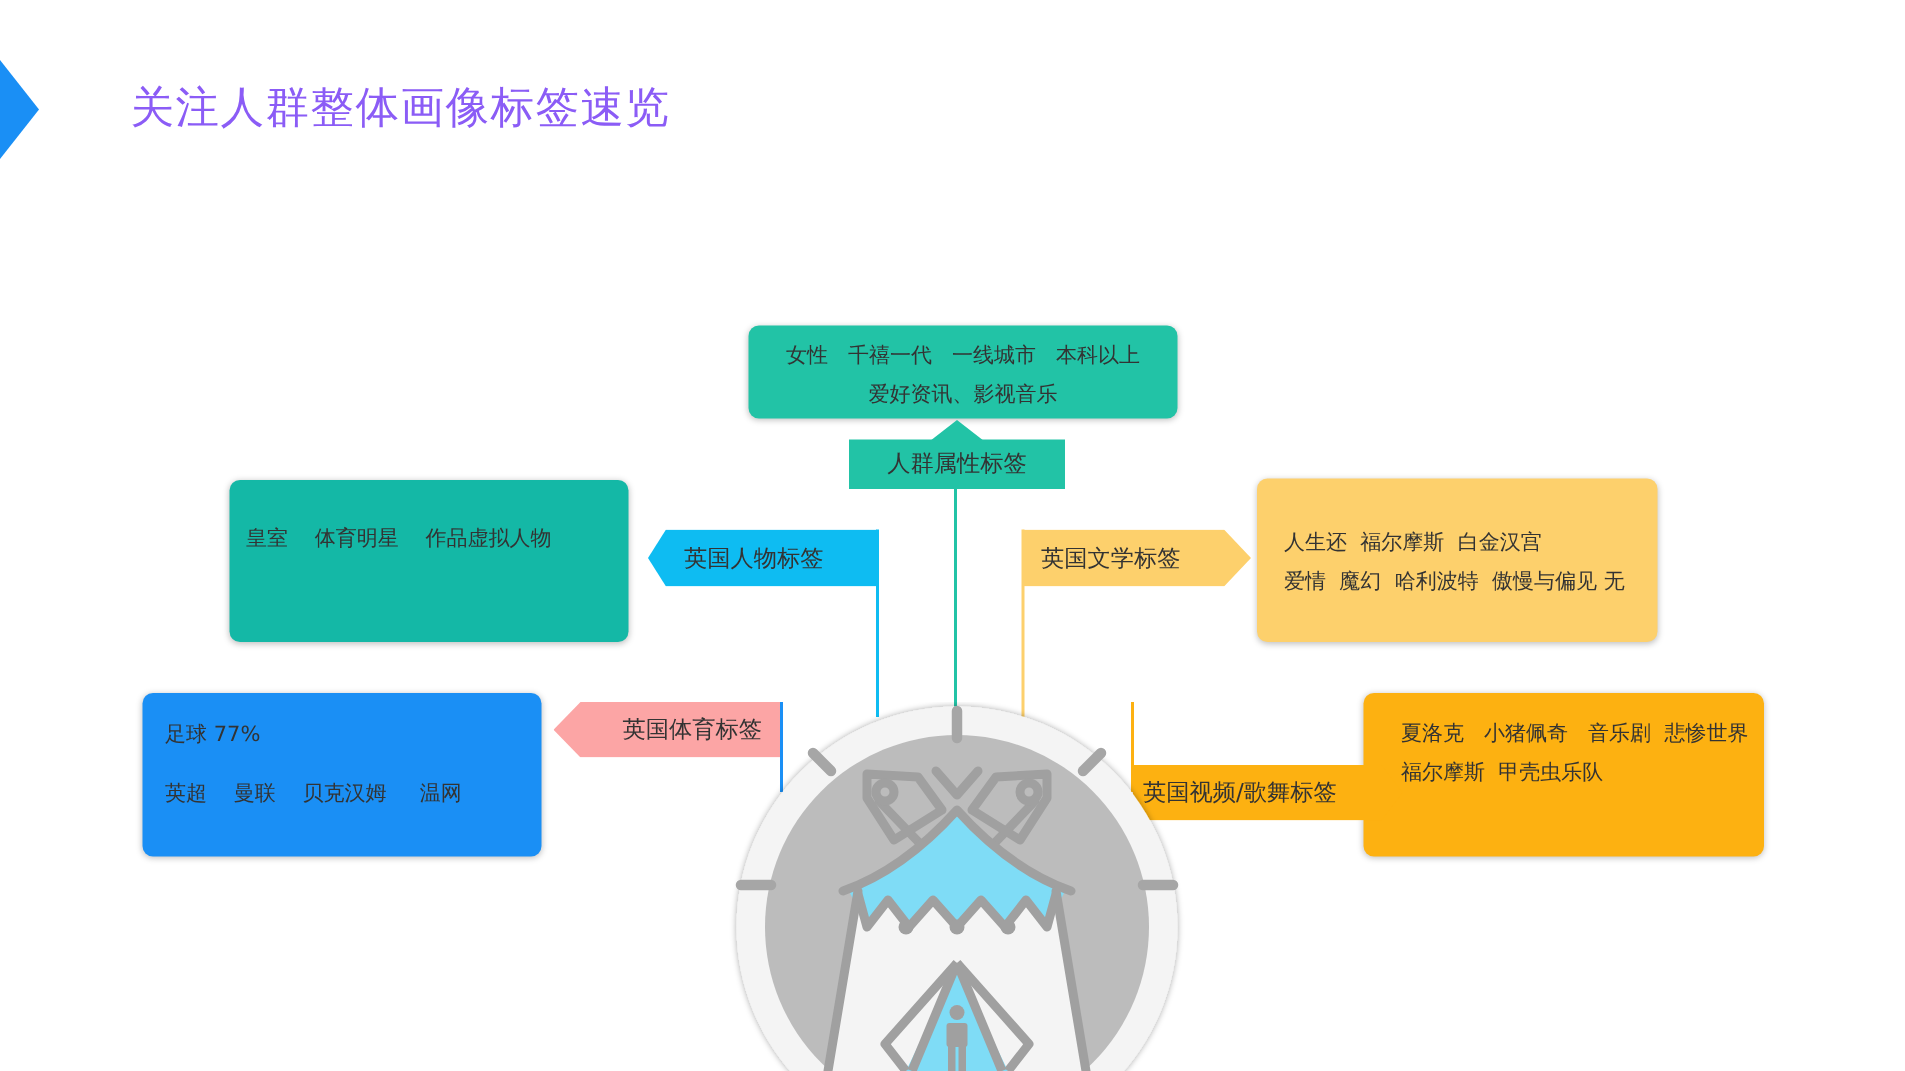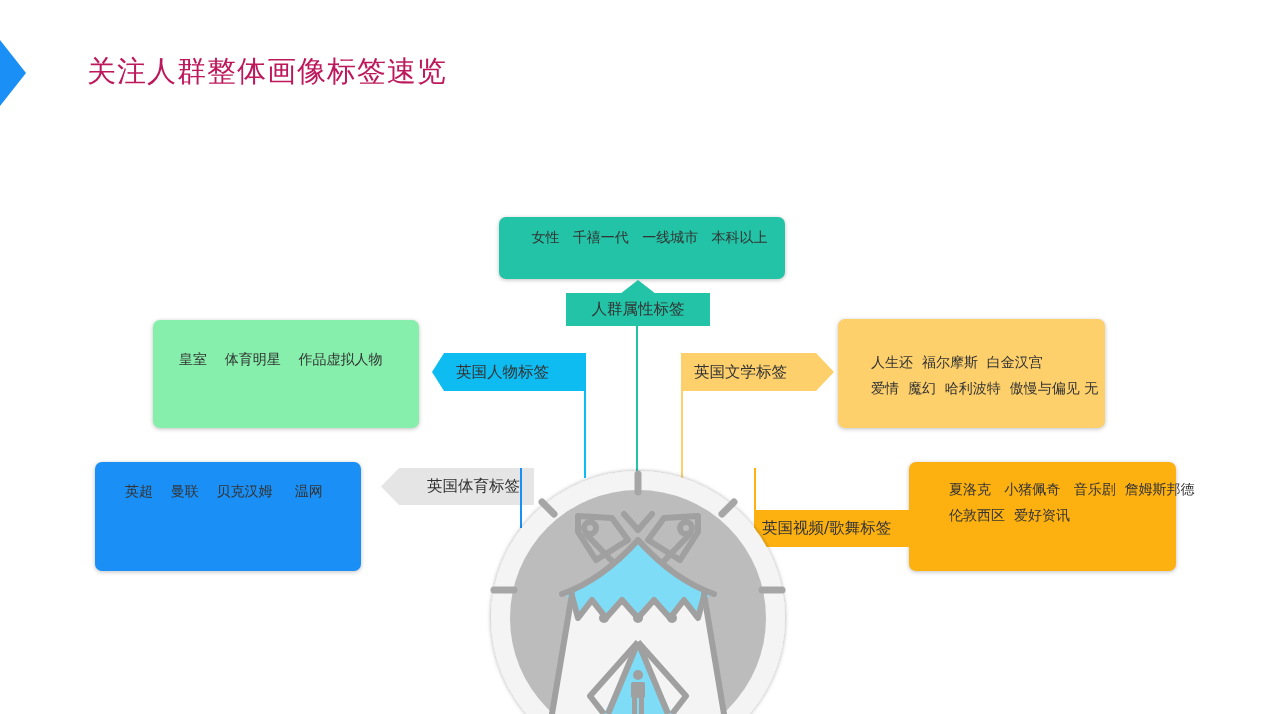--- a/index.html
+++ b/index.html
@@ -9,49 +9,49 @@
     font-family: "DejaVu Sans", "Liberation Sans", sans-serif;
     color: #333333;
   }
   .abs { position: absolute; }
   .corner-arrow {
     left: 0; top: 40px; width: 26px; height: 66px;
     background: #1a8ff5;
     clip-path: polygon(0 0, 100% 50%, 0 100%);
   }
   .page-title {
-    left: 87px; top: 52px; font-size: 29px; color: #be185d; letter-spacing: 1px;
+    left: 87px; top: 52px; font-size: 29px; color: #8b5cf6; letter-spacing: 1px;
     white-space: nowrap;
   }
   .box {
     position: absolute; border-radius: 7px; box-shadow: 0 1px 4px rgba(0,0,0,0.25);
     font-size: 14px; color: #333; box-sizing: border-box;
   }
-  .box .line { white-space: pre; line-height: 26px; margin-left: 15px; }
+  .box .line { white-space: pre; line-height: 26px; }
   .tag {
     position: absolute; font-size: 15.5px; color: #333; white-space: nowrap;
     display: flex; align-items: center; box-sizing: border-box;
   }
   .vline { position: absolute; width: 2px; }
 
   
   .box-attr { left: 499px; top: 217px; width: 286px; height: 62px; background: #22c3a6; text-align: center; padding-top: 7px; }
   .tag-attr { left: 566px; top: 293px; width: 144px; height: 33px; background: #22c3a6; justify-content: center; }
   .tag-attr-notch { left: 620px; top: 280px; width: 36px; height: 14px; background: #22c3a6; clip-path: polygon(50% 0, 100% 100%, 0 100%); }
   .vline-attr { left: 636px; top: 326px; height: 148px; background: #22c3a6; }
 
   
-  .box-people { left: 153px; top: 320px; width: 266px; height: 108px; background: #86efac; padding: 26px 0 0 11px; }
+  .box-people { left: 153px; top: 320px; width: 266px; height: 108px; background: #14b8a6; padding: 26px 0 0 11px; }
   .tag-people { left: 432px; top: 353px; width: 153px; height: 38px; background: #0ebcf2; padding-left: 24px; clip-path: polygon(12px 0, 100% 0, 100% 100%, 12px 100%, 0 50%); }
   .vline-people { left: 584px; top: 353px; height: 125px; background: #0ebcf2; }
 
   
   .box-sport { left: 95px; top: 462px; width: 266px; height: 109px; background: #1a8ff5; padding: 16px 0 0 15px; }
   .box-sport .line1 { line-height: 24px; margin-bottom: 14px; }
-  .tag-sport { left: 381px; top: 468px; width: 153px; height: 37px; background: #e5e5e5; padding-left: 46px; clip-path: polygon(18px 0, 100% 0, 100% 100%, 18px 100%, 0 50%); }
+  .tag-sport { left: 369px; top: 468px; width: 153px; height: 37px; background: #fca5a5; padding-left: 46px; clip-path: polygon(18px 0, 100% 0, 100% 100%, 18px 100%, 0 50%); }
   .vline-sport { left: 520px; top: 468px; height: 60px; background: #1a8ff5; }
 
   
   .box-lit { left: 838px; top: 319px; width: 267px; height: 109px; background: #fdd06c; padding: 30px 0 0 18px; }
   .tag-lit { left: 682px; top: 353px; width: 152px; height: 38px; background: #fdd06c; padding-left: 12px; clip-path: polygon(0 0, calc(100% - 18px) 0, 100% 50%, calc(100% - 18px) 100%, 0 100%); }
   .vline-lit { left: 681px; top: 353px; height: 125px; background: #fdd06c; }
 
   
   .box-video { left: 909px; top: 462px; width: 267px; height: 109px; background: #fdb111; padding: 14px 0 0 25px; }
   .tag-video { left: 755px; top: 468px; width: 180px; height: 37px; background: #fdb111; padding-left: 7px; clip-path: polygon(0 0, calc(100% - 14px) 0, 100% 50%, calc(100% - 14px) 100%, 0 100%); margin-top: 42px; }
@@ -60,47 +60,49 @@
   .tent { left: 486px; top: 468px; width: 304px; height: 246px; }
 </style>
 </head>
 <body>
 
 <div class="abs corner-arrow"></div>
 <div class="abs page-title">关注人群整体画像标签速览</div>
 
 <div class="box box-attr">
   <div class="line">女性   千禧一代   一线城市   本科以上</div>
+  <div class="line">爱好资讯、影视音乐</div>
 </div>
 <div class="abs tag-attr-notch"></div>
 <div class="tag tag-attr">人群属性标签</div>
 <div class="vline vline-attr"></div>
 
 <div class="box box-people">
   <div class="line">皇室    体育明星    作品虚拟人物</div>
 </div>
 <div class="tag tag-people">英国人物标签</div>
 <div class="vline vline-people"></div>
 
 <div class="box box-sport">
+  <div class="line line1">足球 77%</div>
   <div class="line">英超    曼联    贝克汉姆     温网</div>
 </div>
 <div class="tag tag-sport">英国体育标签</div>
 <div class="vline vline-sport"></div>
 
 <div class="box box-lit">
   <div class="line">人生还  福尔摩斯  白金汉宫</div>
   <div class="line">爱情  魔幻  哈利波特  傲慢与偏见 无</div>
 </div>
 <div class="tag tag-lit">英国文学标签</div>
 <div class="vline vline-lit"></div>
 
 <div class="box box-video">
-  <div class="line">夏洛克   小猪佩奇   音乐剧  詹姆斯邦德</div>
-  <div class="line">伦敦西区  爱好资讯</div>
+  <div class="line">夏洛克   小猪佩奇   音乐剧  悲惨世界</div>
+  <div class="line">福尔摩斯  甲壳虫乐队</div>
 </div>
 <div class="tag tag-video">英国视频/歌舞标签</div>
 <div class="vline vline-video"></div>
 
 <svg class="abs tent" viewBox="0 0 304 246" xmlns="http://www.w3.org/2000/svg">
   <defs>
     <filter id="sh" x="-10%" y="-10%" width="120%" height="120%">
       <feDropShadow dx="0" dy="0" stdDeviation="2" flood-color="#000" flood-opacity="0.35"></feDropShadow>
     </filter>
     <clipPath id="cut">

